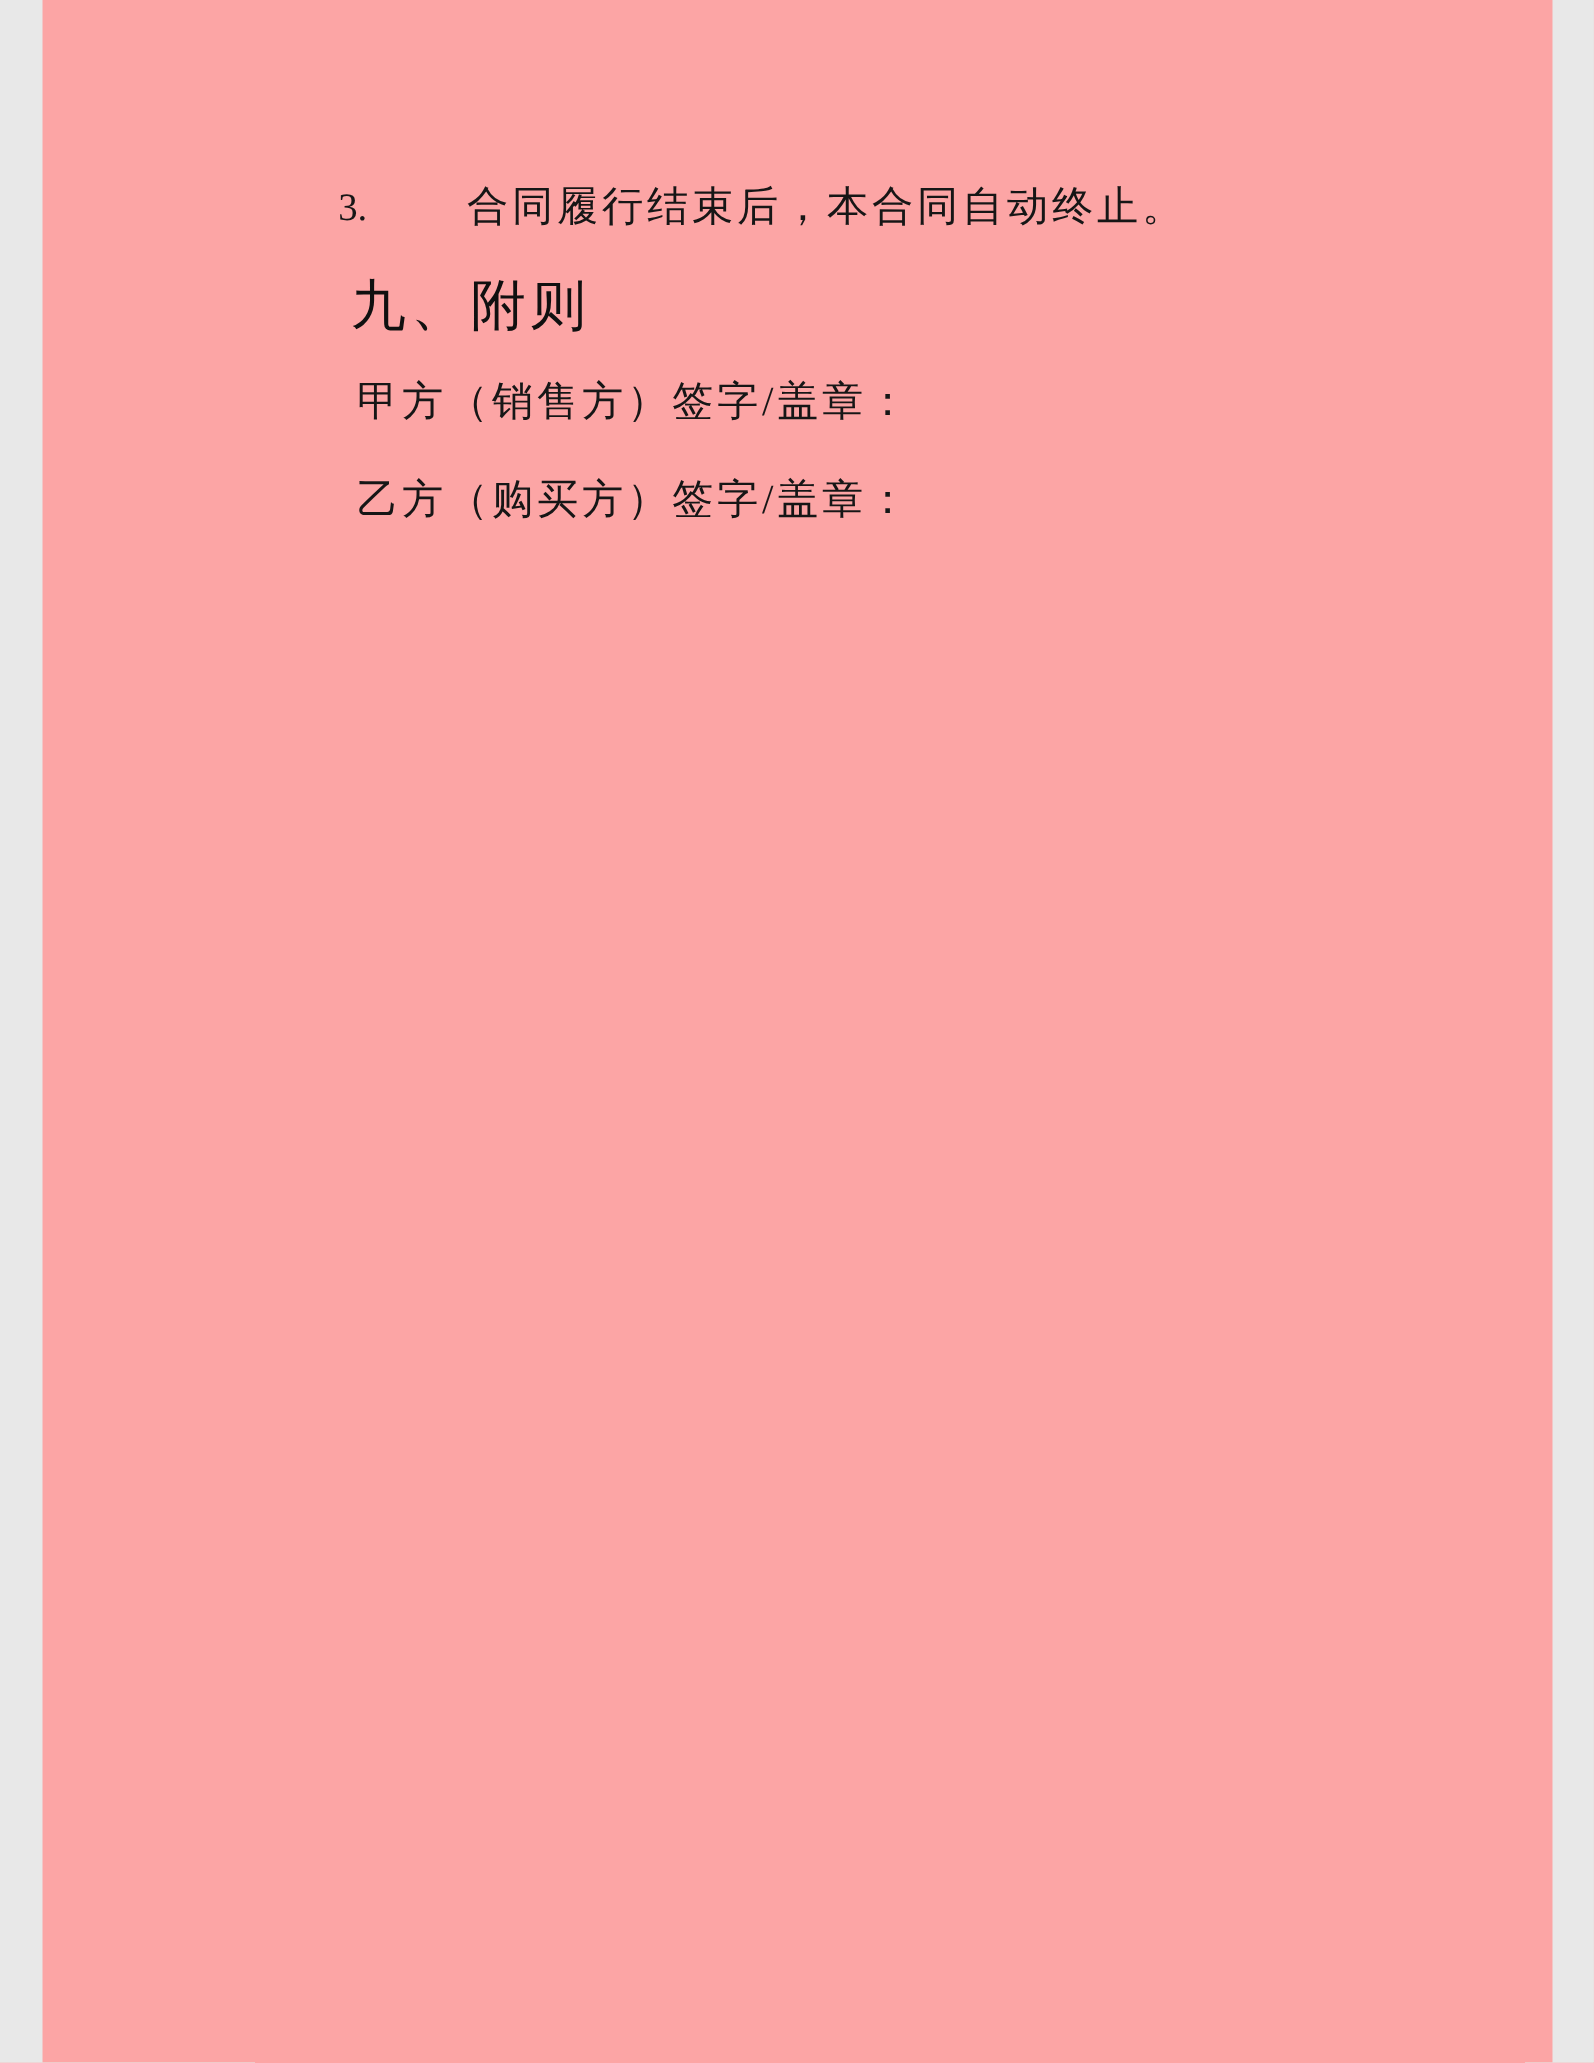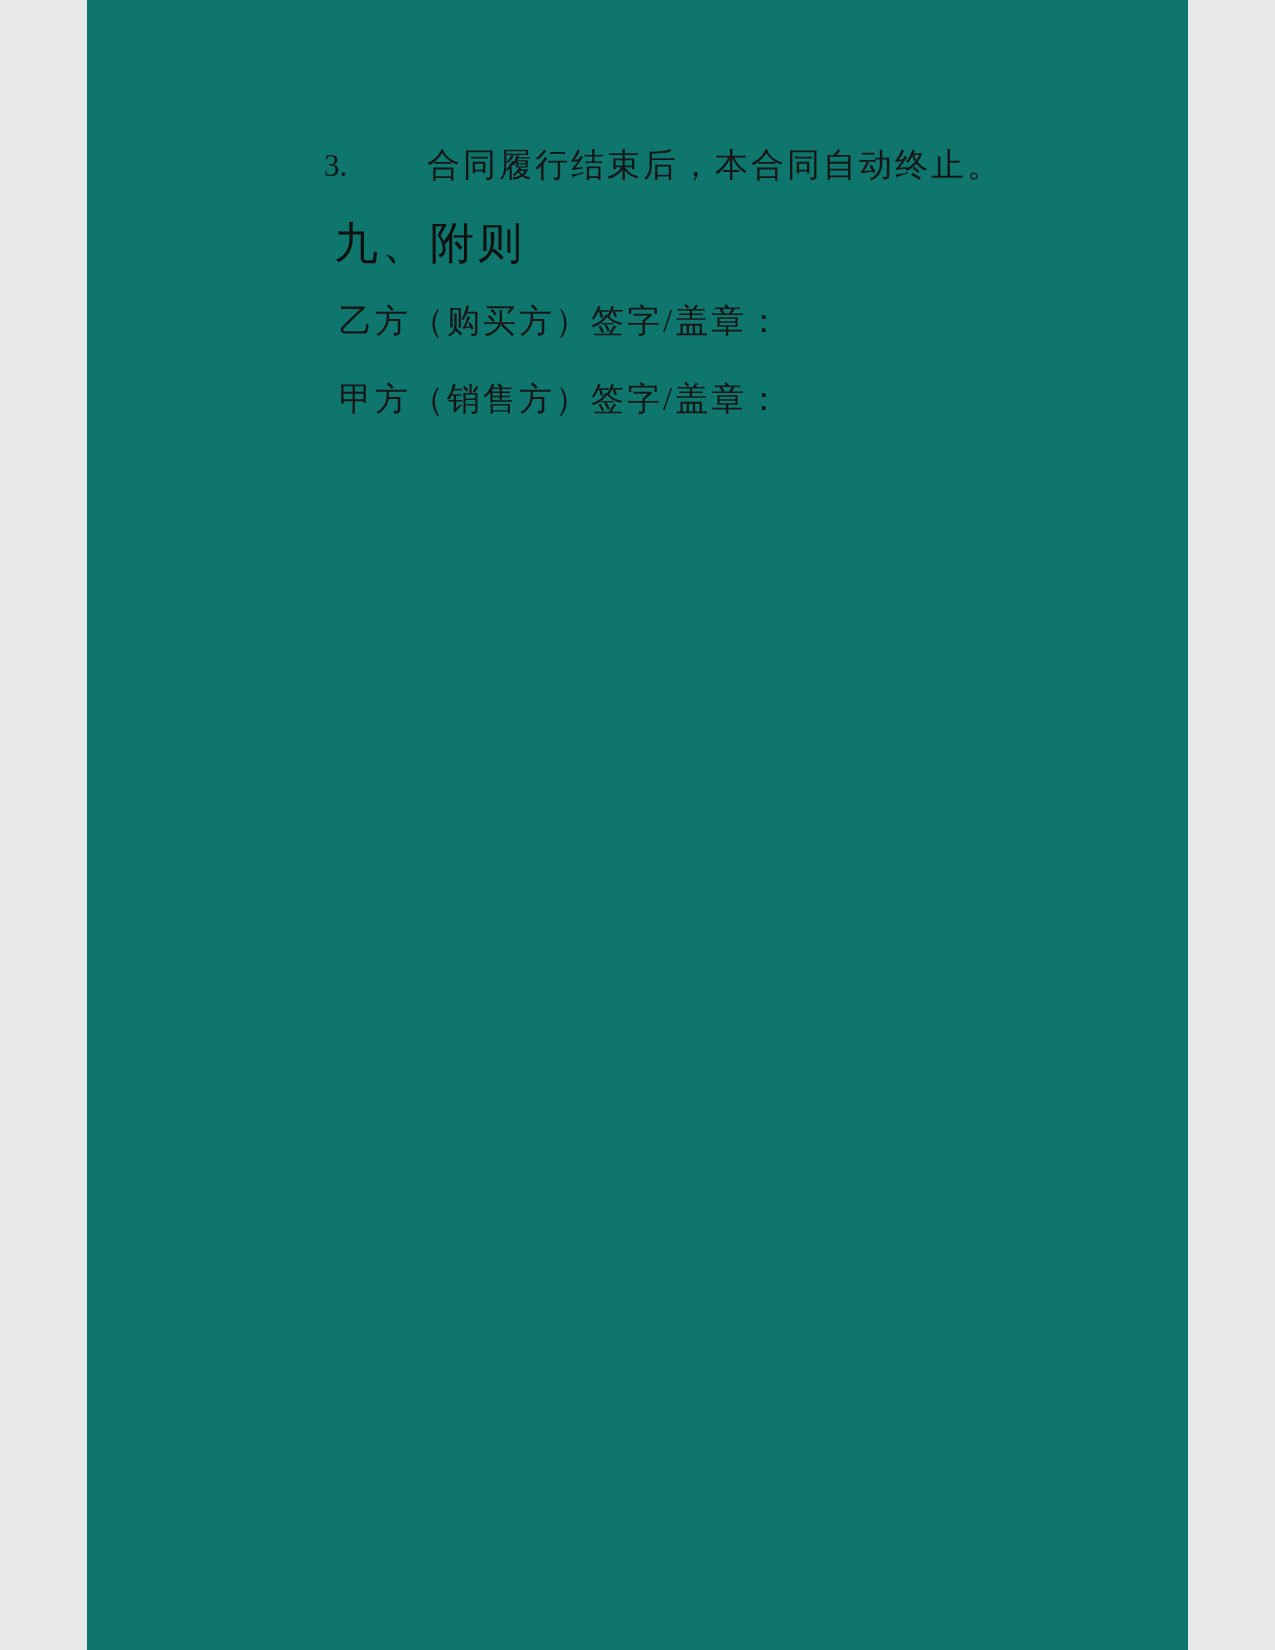--- a/index.html
+++ b/index.html
@@ -2,24 +2,24 @@
 <html><head>
 <meta charset="utf-8">
 <style>
   html, body {
     margin: 0;
     padding: 0;
     background: #e8e8e8;
   }
   .page {
     position: relative;
-    width: 1101px;
+    width: 1208px;
     height: 1650px;
     margin: 0 auto;
-    background: #0f766e;
+    background: #fca5a5;
     overflow: hidden;
     font-family: "Liberation Serif", "DejaVu Serif", serif;
     color: #161616;
     box-sizing: border-box;
     padding: 137px 178px 0 180px; 
   }
   .para {
     margin: 0 0 21px 0;
     font-size: 33px;
     line-height: 57px;
@@ -60,20 +60,20 @@
     <span class="vline">
       <span class="num">3.</span><span>合同履行结束后，本合同自动终止。</span>
     </span>
   </p>
 
   <h2 class="heading">九、附则</h2>
 
 
 
   <p class="para sig-line">
-    <span class="vline">乙方（购买方）签字/盖章：</span>
+    <span class="vline">甲方（销售方）签字/盖章：</span>
   </p>
 
   <p class="para sig-line">
-    <span class="vline">甲方（销售方）签字/盖章：</span>
+    <span class="vline">乙方（购买方）签字/盖章：</span>
   </p>
 
 </div>
 
 </body></html>

